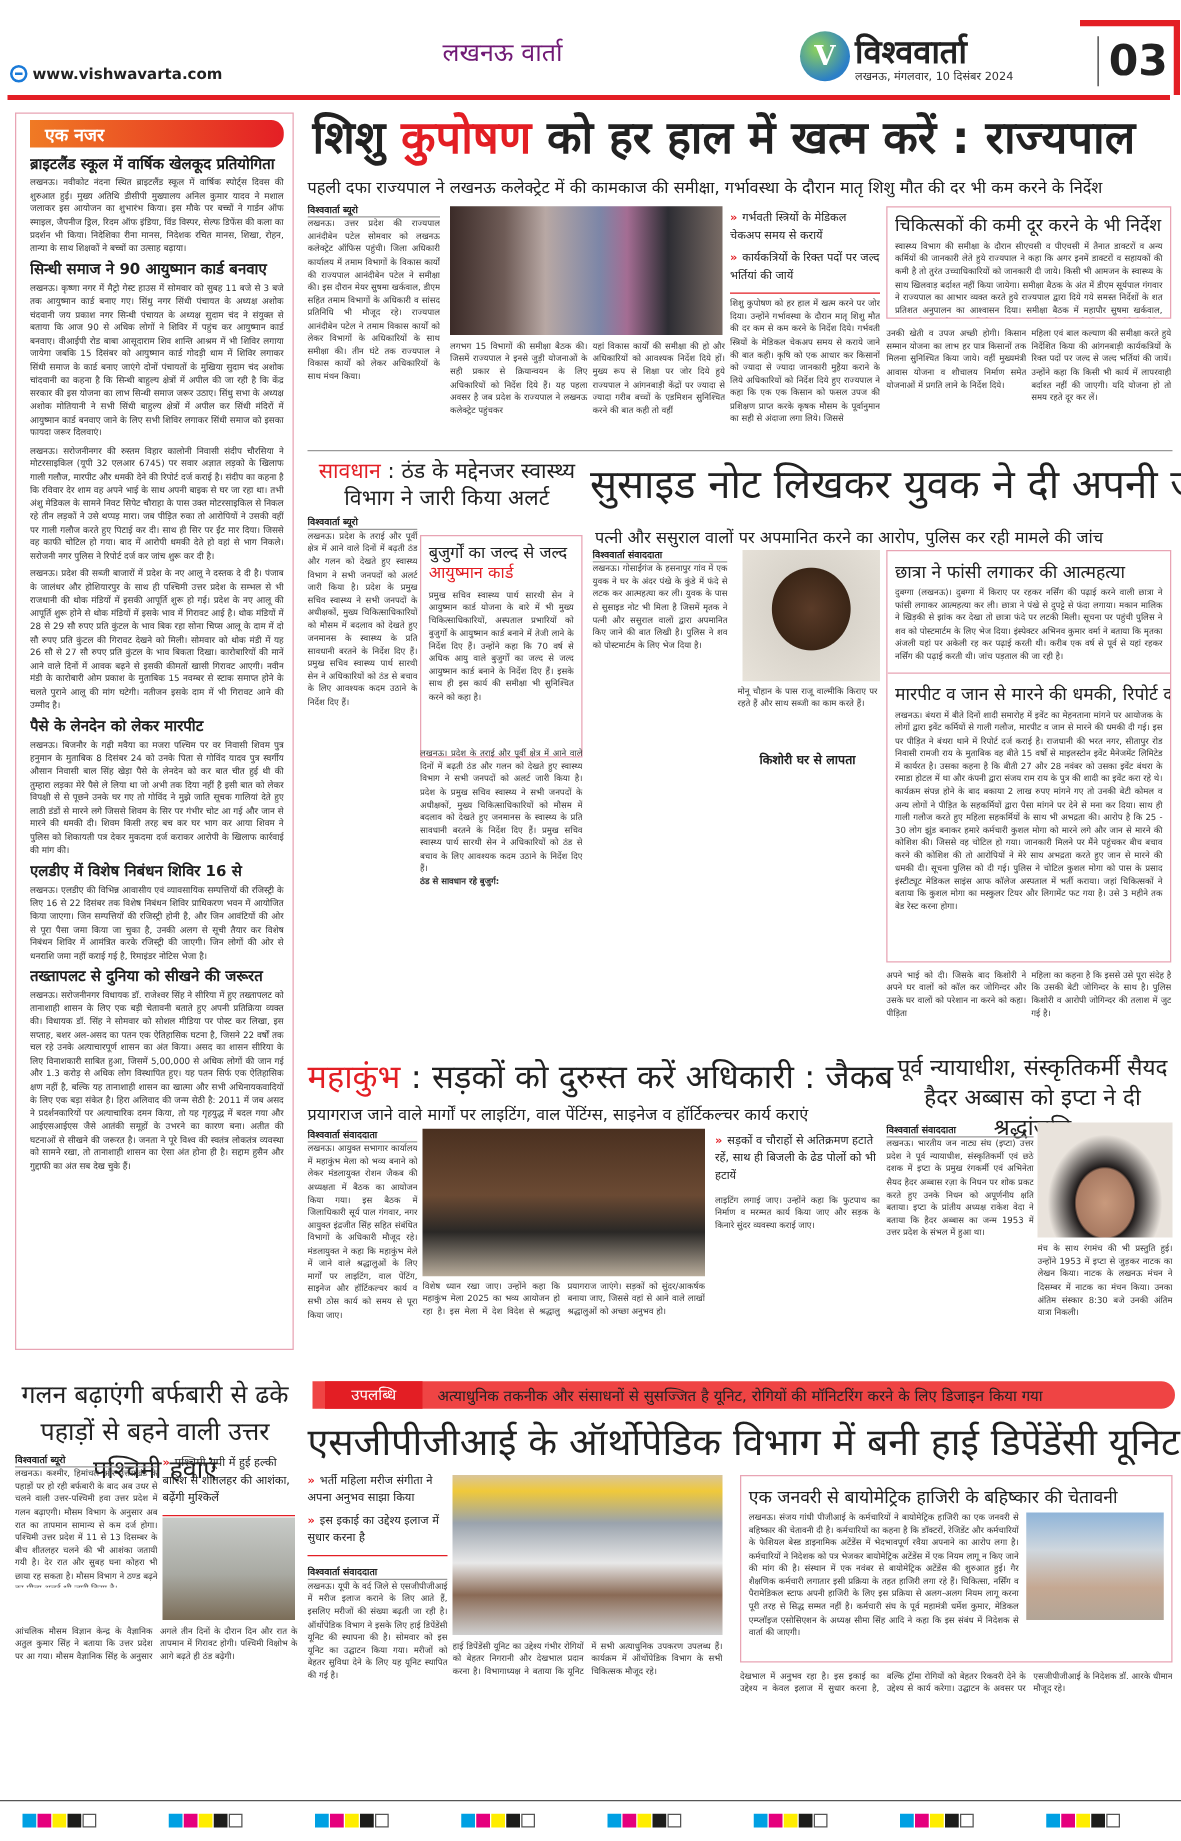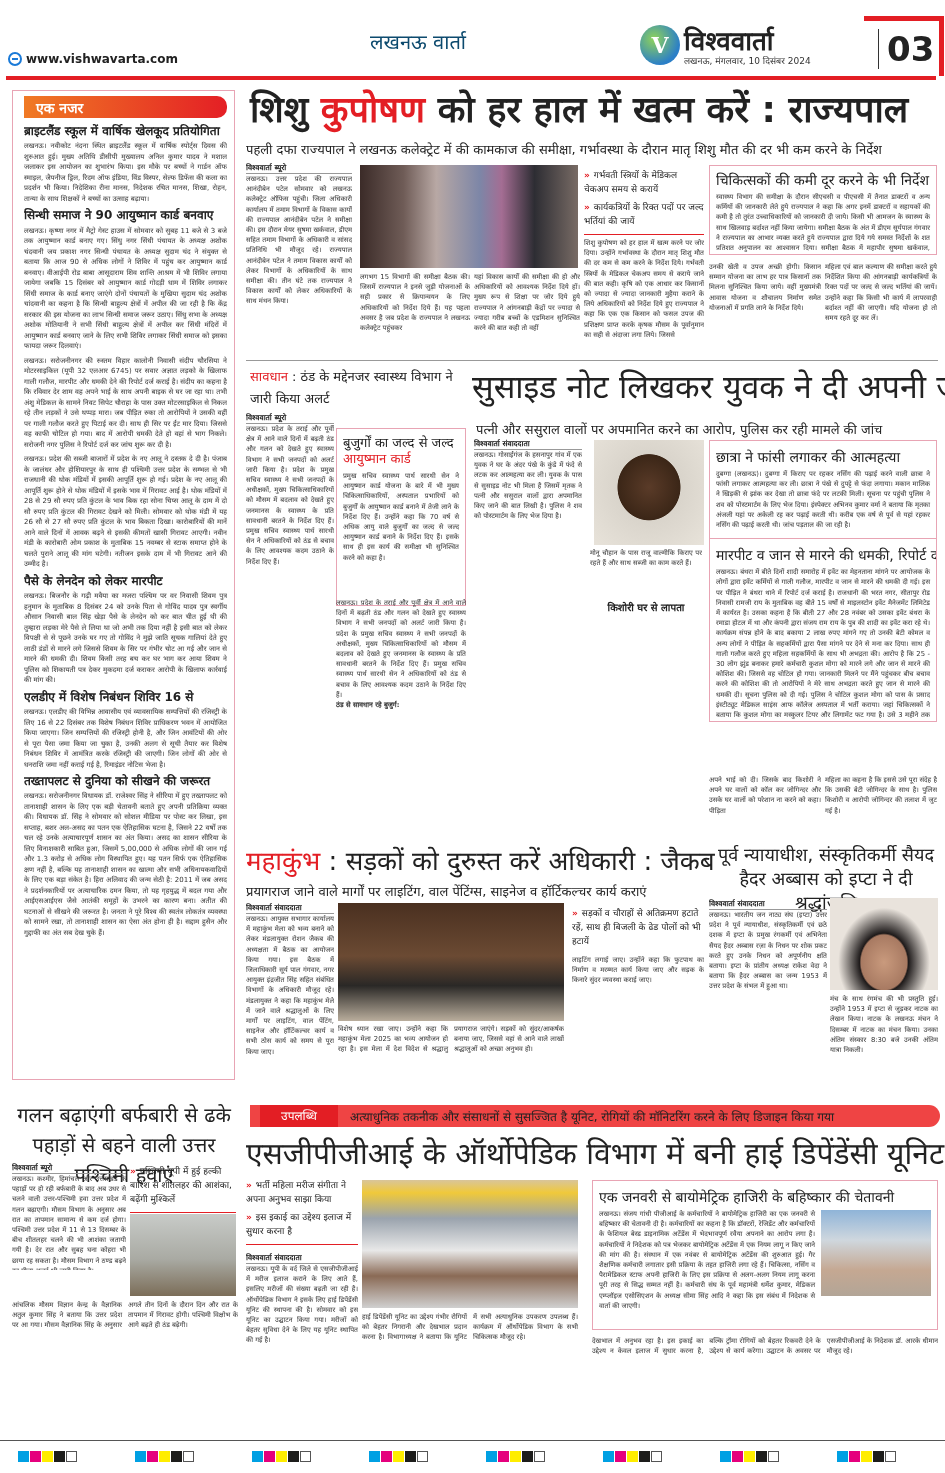--- a/index.html
+++ b/index.html
@@ -2,21 +2,21 @@
 <html><head>
 <meta charset="utf-8">
 <style>
 *{box-sizing:border-box;margin:0;padding:0}
 body{width:945px;height:1473px;background:#fff;font-family:"DejaVu Sans",sans-serif;color:#222;position:relative;overflow:hidden}
 .abs{position:absolute}
 .hdr{left:0;top:0;width:945px;height:78px}
 .site{left:8px;top:52px;font-size:12px;font-weight:bold;color:#222;display:flex;align-items:center;gap:4px}
 .site .e{width:14px;height:14px;border-radius:50%;border:2px solid #1a7ad8;display:inline-block;position:relative}
 .site .e:after{content:"";position:absolute;left:2px;top:4px;width:6px;height:2px;background:#1a7ad8}
-.section{left:370px;top:28px;font-size:20px;color:#0c4a6e;font-family:"DejaVu Sans",sans-serif}
+.section{left:354px;top:28px;font-size:20px;color:#701a75;font-family:"DejaVu Sans",sans-serif}
 .logo{left:640px;top:25px;width:40px;height:40px;border-radius:50%;background:radial-gradient(circle at 35% 35%,#8fd35a,#2b7fc7 70%);color:#fff;font-weight:bold;font-size:22px;display:flex;align-items:center;justify-content:center;font-family:"DejaVu Serif",serif}
 .brand{left:684px;top:22px;font-size:26px;font-weight:bold;color:#222}
 .dateline{left:684px;top:54px;font-size:9px;color:#333}
 .pgno{left:864px;top:16px;width:80px;height:60px;border-top:5px solid #e31e24;border-right:5px solid #e31e24}
 .pgno span{position:absolute;left:14px;top:8px;font-size:34px;font-weight:bold;color:#222;border-left:1px solid #333;padding-left:8px}
 .redrule{left:6px;top:76px;width:930px;height:4px;background:#e31e24}
 .leftbox{left:12px;top:90px;width:223px;height:990px;border:1px solid #e8a4b4}
 .eknajar{left:24px;top:96px;width:203px;height:22px;background:linear-gradient(90deg,#f07a24,#e41f25);border-radius:0 10px 10px 0;color:#fff;font-size:14px;font-weight:bold;padding:2px 12px}
 .lh{font-size:12px;font-weight:bold;color:#222;line-height:1.2}
 .lp{font-size:7px;line-height:10.5px;color:#333;text-align:justify}
@@ -111,21 +111,21 @@
   <div class="col" style="margin-top:3px">स्वास्थ्य विभाग की समीक्षा के दौरान सीएचसी व पीएचसी में तैनात डाक्टरों व अन्य कर्मियों की जानकारी लेते हुये राज्यपाल ने कहा कि अगर इनमें डाक्टरों व सहायकों की कमी है तो तुरंत उच्चाधिकारियों को जानकारी दी जाये। किसी भी आमजन के स्वास्थ्य के साथ खिलवाड़ बर्दाश्त नहीं किया जायेगा। समीक्षा बैठक के अंत में डीएम सूर्यपाल गंगवार ने राज्यपाल का आभार व्यक्त करते हुये राज्यपाल द्वारा दिये गये समस्त निर्देशों के शत प्रतिशत अनुपालन का आश्वासन दिया। समीक्षा बैठक में महापौर सुषमा खर्कवाल, एमएलसी लालजी प्रसाद निर्मल, रामचंद्र प्रधान, मुकेश शर्मा, विधायक बीकेटी योगेश शुक्ला, विधायक मलिहाबाद जय देवी, नीरज बोरा, व डीएम सूर्यपाल गंगवार के साथ ही तमाम अधिकारी मौजूद रहे।</div>
 </div>
 <div class="abs" style="left:709px;top:262px;width:112px;height:95px;overflow:hidden">
     <div class="col">उनकी खेती व उपज अच्छी होगी। किसान सम्मान योजना का लाभ हर पात्र किसानों तक मिलना सुनिश्चित किया जाये। वहीं मुख्यमंत्री आवास योजना व शौचालय निर्माण समेत योजनाओं में प्रगति लाने के निर्देश दिये।</div>
   </div>
 <div class="abs" style="left:825px;top:262px;width:112px;height:95px;overflow:hidden">
     <div class="col">महिला एवं बाल कल्याण की समीक्षा करते हुये निर्देशित किया की आंगनबाड़ी कार्यकत्रियों के रिक्त पदों पर जल्द से जल्द भर्तियां की जायें। उन्होंने कहा कि किसी भी कार्य में लापरवाही बर्दाश्त नहीं की जाएगी। यदि योजना हो तो समय रहते दूर कर लें।</div>
   </div>
 <div class="abs" style="left:246px;top:360px;width:692px;border-top:1px solid #999"></div>
 
-<div class="abs" style="left:250px;top:366px;width:215px;font-size:13px;line-height:22px;color:#222"><span style="color:#e31e24">सावधान</span><span> : ठंड के मद्देनजर स्वास्थ्य विभाग ने जारी किया अलर्ट</span></div>
+<div class="abs" style="left:250px;top:366px;width:215px;text-align:center;font-size:17px;line-height:22px;color:#222"><span style="color:#e31e24">सावधान</span><span> : ठंड के मद्देनजर स्वास्थ्य विभाग ने जारी किया अलर्ट</span></div>
 <div class="abs" style="left:246px;top:412px;width:88px;height:424px;overflow:hidden">
   <div class="byline">विश्ववार्ता ब्यूरो</div>
   <div class="col">लखनऊ। प्रदेश के तराई और पूर्वी क्षेत्र में आने वाले दिनों में बढ़ती ठंड और गलन को देखते हुए स्वास्थ्य विभाग ने सभी जनपदों को अलर्ट जारी किया है। प्रदेश के प्रमुख सचिव स्वास्थ्य ने सभी जनपदों के अधीक्षकों, मुख्य चिकित्साधिकारियों को मौसम में बदलाव को देखते हुए जनमानस के स्वास्थ्य के प्रति सावधानी बरतने के निर्देश दिए हैं। प्रमुख सचिव स्वास्थ्य पार्थ सारथी सेन ने अधिकारियों को ठंड से बचाव के लिए आवश्यक कदम उठाने के निर्देश दिए हैं।</div>
 </div>
 <div class="abs redbox" style="left:336px;top:428px;width:130px;height:178px;padding:6px;overflow:hidden">
   <div style="font-size:13px;line-height:16px"><span>बुजुर्गों का जल्द से जल्द </span><span style="color:#e31e24">आयुष्मान कार्ड</span></div>
   <div class="col" style="margin-top:4px">प्रमुख सचिव स्वास्थ्य पार्थ सारथी सेन ने आयुष्मान कार्ड योजना के बारे में भी मुख्य चिकित्साधिकारियों, अस्पताल प्रभारियों को बुजुर्गों के आयुष्मान कार्ड बनाने में तेजी लाने के निर्देश दिए हैं। उन्होंने कहा कि 70 वर्ष से अधिक आयु वाले बुजुर्गों का जल्द से जल्द आयुष्मान कार्ड बनाने के निर्देश दिए हैं। इसके साथ ही इस कार्य की समीक्षा भी सुनिश्चित करने को कहा है।</div>
 </div>
 <div class="abs" style="left:336px;top:598px;width:130px;height:238px;overflow:hidden">
     <div class="col">लखनऊ। प्रदेश के तराई और पूर्वी क्षेत्र में आने वाले दिनों में बढ़ती ठंड और गलन को देखते हुए स्वास्थ्य विभाग ने सभी जनपदों को अलर्ट जारी किया है। प्रदेश के प्रमुख सचिव स्वास्थ्य ने सभी जनपदों के अधीक्षकों, मुख्य चिकित्साधिकारियों को मौसम में बदलाव को देखते हुए जनमानस के स्वास्थ्य के प्रति सावधानी बरतने के निर्देश दिए हैं। प्रमुख सचिव स्वास्थ्य पार्थ सारथी सेन ने अधिकारियों को ठंड से बचाव के लिए आवश्यक कदम उठाने के निर्देश दिए हैं।</div>
@@ -145,21 +145,21 @@
 <div class="abs" style="left:590px;top:600px;width:112px;height:238px;overflow:hidden">
   <div style="font-size:10px;font-weight:bold;text-align:center">किशोरी घर से लापता</div>
 </div>
 <div class="abs" style="left:709px;top:775px;width:112px;height:60px;overflow:hidden">
     <div class="col">अपने भाई को दी। जिसके बाद किशोरी ने अपने घर वालों को कॉल कर जोगिन्दर और उसके घर वालों को परेशान ना करने को कहा। पीड़िता</div>
   </div>
 <div class="abs" style="left:825px;top:775px;width:112px;height:60px;overflow:hidden">
     <div class="col">महिला का कहना है कि इससे उसे पूरा संदेह है कि उसकी बेटी जोगिन्दर के साथ है। पुलिस किशोरी व आरोपी जोगिन्दर की तलाश में जुट गई है।</div>
   </div>
 
-<div class="abs redbox" style="left:709px;top:440px;width:228px;height:282px;padding:6px;overflow:hidden">
+<div class="abs redbox" style="left:709px;top:440px;width:228px;height:330px;padding:6px;overflow:hidden">
   <div class="h3">छात्रा ने फांसी लगाकर की आत्महत्या</div>
   <div class="col" style="margin:3px 0 8px">दुबग्गा (लखनऊ)। दुबग्गा में किराए पर रहकर नर्सिंग की पढ़ाई करने वाली छात्रा ने फांसी लगाकर आत्महत्या कर ली। छात्रा ने पंखे से दुपट्टे से फंदा लगाया। मकान मालिक ने खिड़की से झांक कर देखा तो छात्रा फंदे पर लटकी मिली। सूचना पर पहुंची पुलिस ने शव को पोस्टमार्टम के लिए भेज दिया। इंस्पेक्टर अभिनव कुमार वर्मा ने बताया कि मृतका अंजली यहां पर अकेली रह कर पढ़ाई करती थी। करीब एक वर्ष से पूर्व से यहां रहकर नर्सिंग की पढ़ाई करती थी। जांच पड़ताल की जा रही है।</div>
   <div style="border-top:1.5px solid #e8a4b4;margin:0 -6px 6px"></div>
   <div class="h3">मारपीट व जान से मारने की धमकी, रिपोर्ट दर्ज</div>
   <div class="col" style="margin-top:3px">लखनऊ। बंथरा में बीते दिनों शादी समारोह में इवेंट का मेहनताना मांगने पर आयोजक के लोगों द्वारा इवेंट कर्मियों से गाली गलौज, मारपीट व जान से मारने की धमकी दी गई। इस पर पीड़ित ने बंथरा थाने में रिपोर्ट दर्ज कराई है। राजधानी की भरत नगर, सीतापुर रोड निवासी रामजी राय के मुताबिक वह बीते 15 वर्षों से माइलस्टोन इवेंट मैनेजमेंट लिमिटेड में कार्यरत है। उसका कहना है कि बीती 27 और 28 नवंबर को उसका इवेंट बंथरा के रमाडा होटल में था और कंपनी द्वारा संजय राम राय के पुत्र की शादी का इवेंट करा रहे थे। कार्यक्रम संपन्न होने के बाद बकाया 2 लाख रुपए मांगने गए तो उनकी बेटी कोमल व अन्य लोगों ने पीड़ित के सहकर्मियों द्वारा पैसा मांगने पर देने से मना कर दिया। साथ ही गाली गलौज करते हुए महिला सहकर्मियों के साथ भी अभद्रता की। आरोप है कि 25 - 30 लोग झुंड बनाकर हमारे कर्मचारी कुशल मोगा को मारने लगे और जान से मारने की कोशिश की। जिससे वह चोटिल हो गया। जानकारी मिलने पर मैंने पहुंचकर बीच बचाव करने की कोशिश की तो आरोपियों ने मेरे साथ अभद्रता करते हुए जान से मारने की धमकी दी। सूचना पुलिस को दी गई। पुलिस ने चोटिल कुशल मोगा को पास के प्रसाद इंस्टीट्यूट मेडिकल साइंस आफ कॉलेज अस्पताल में भर्ती कराया। जहां चिकित्सकों ने बताया कि कुशल मोगा का मस्कुलर टियर और लिगामेंट फट गया है। उसे 3 महीने तक बेड रेस्ट करना होगा।</div>
 </div>
 
 <div class="abs" style="left:246px;top:842px;font-size:26px;white-space:nowrap;color:#222"><span style="color:#e31e24">महाकुंभ</span><span> : सड़कों को दुरुस्त करें अधिकारी : जैकब</span></div>
 <div class="abs" style="left:246px;top:882px;font-size:13px;white-space:nowrap;color:#222">प्रयागराज जाने वाले मार्गों पर लाइटिंग, वाल पेंटिंग्स, साइनेज व हॉर्टिकल्चर कार्य कराएं</div>
 <div class="abs" style="left:246px;top:902px;width:88px;height:185px;overflow:hidden">

